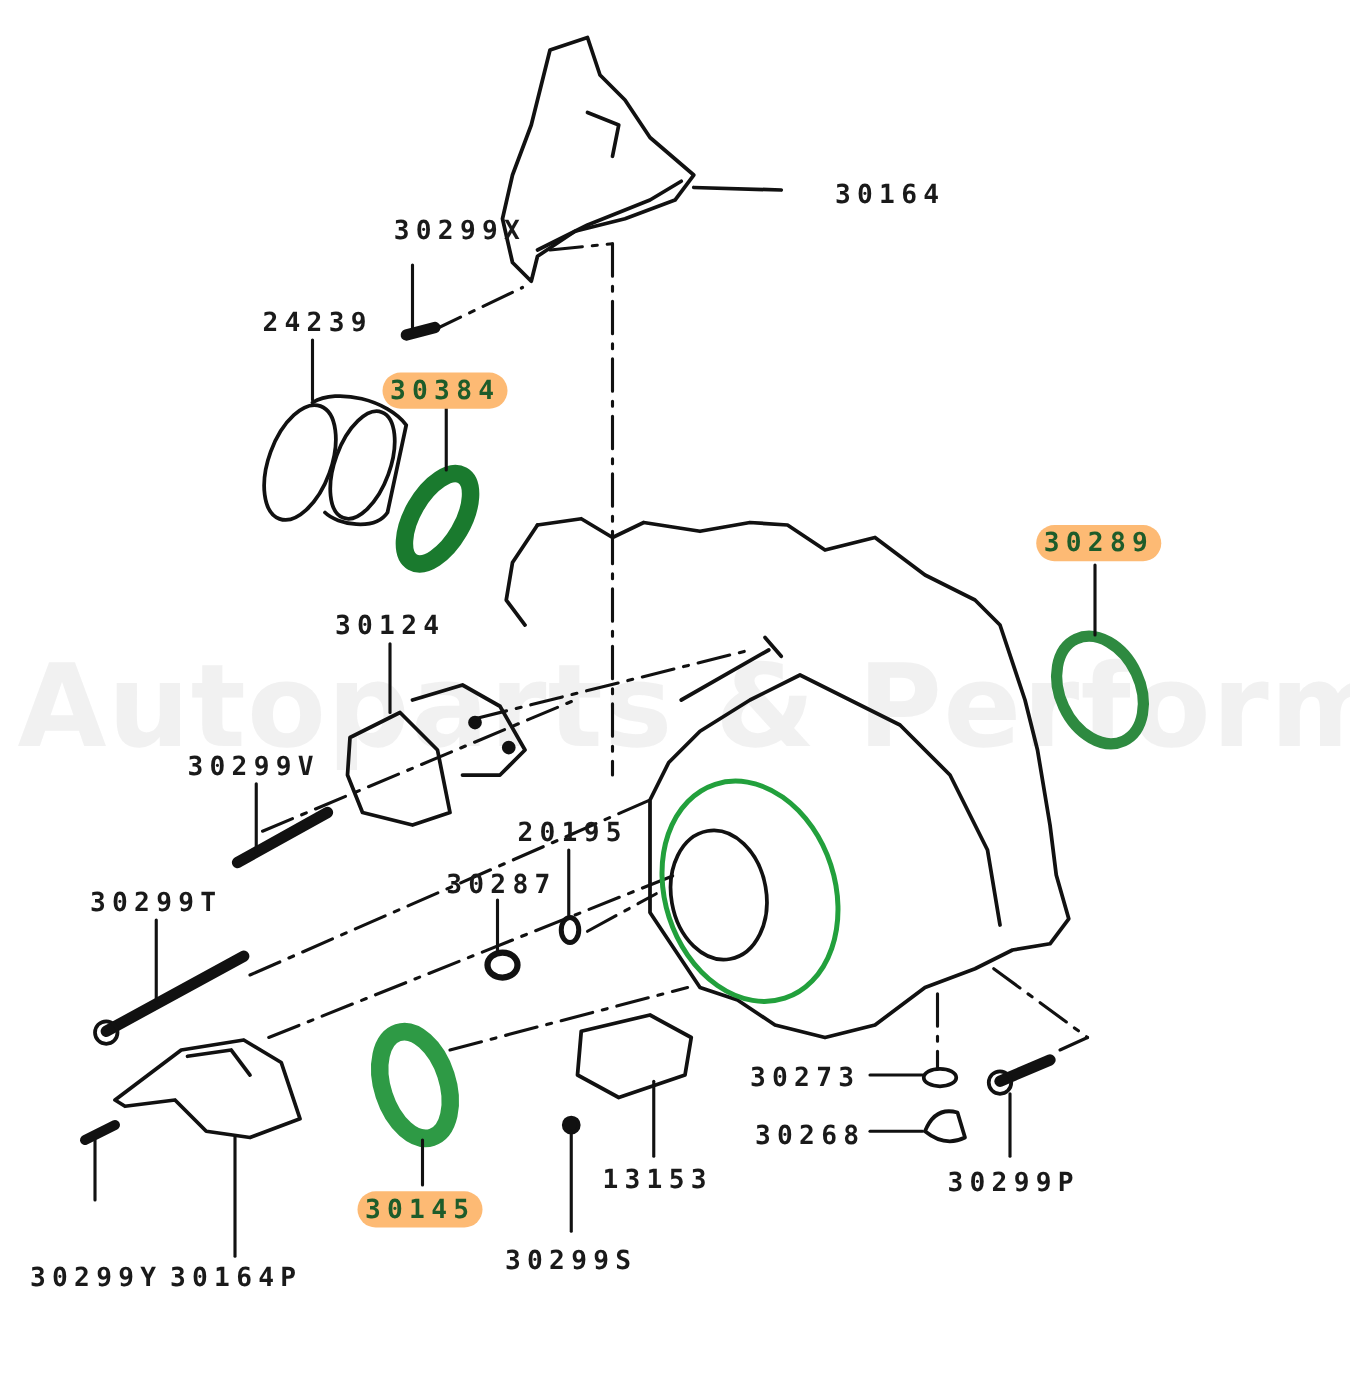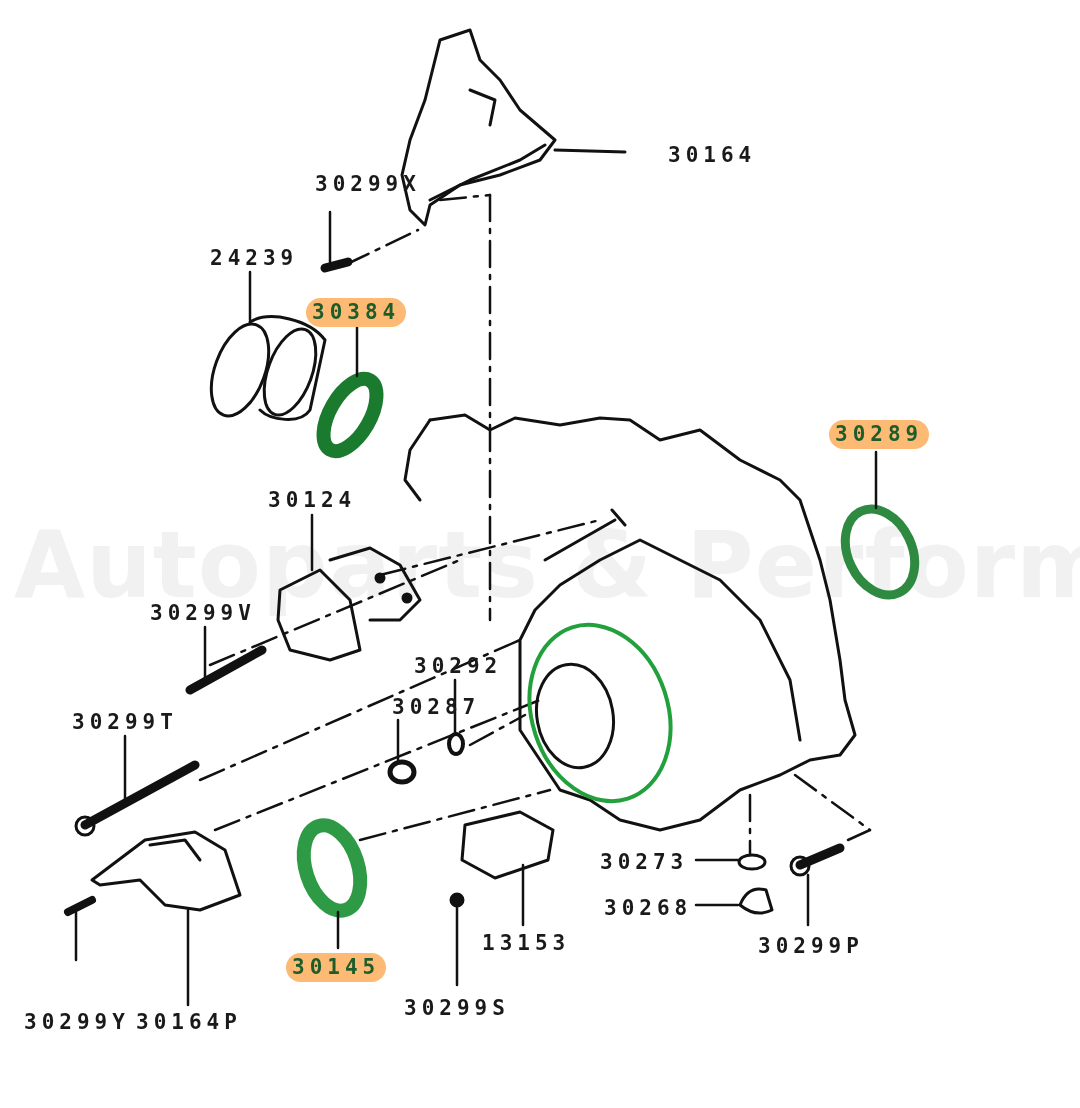--- a/index.html
+++ b/index.html
@@ -143,22 +143,22 @@
     <ellipse cx="600" cy="713" rx="68" ry="90" transform="rotate(-18 600 713)" stroke="#22a03c" stroke-width="4"></ellipse>
   </svg>
 
   <div class="lbl" style="left:640px;top:145px;margin-left:28px;">30164</div>
   <div class="lbl" style="left:275px;top:174px;margin-left:40px;">30299X</div>
   <div class="lbl" style="left:210px;top:248px;">24239</div>
   <div class="lbl hl" style="left:306px;top:298px;">30384</div>
   <div class="lbl hl" style="left:829px;top:420px;">30289</div>
   <div class="lbl" style="left:268px;top:490px;">30124</div>
   <div class="lbl" style="left:150px;top:603px;">30299V</div>
-  <div class="lbl" style="left:414px;top:656px;">30292</div>
-  <div class="lbl" style="left:357px;top:697px;margin-left:35px;">30287</div>
+  <div class="lbl" style="left:414px;top:656px;">20195</div>
+  <div class="lbl" style="left:357px;top:697px;">30287</div>
   <div class="lbl" style="left:72px;top:712px;">30299T</div>
   <div class="lbl" style="left:600px;top:852px;">30273</div>
   <div class="lbl" style="left:604px;top:898px;">30268</div>
   <div class="lbl" style="left:482px;top:933px;">13153</div>
   <div class="lbl" style="left:758px;top:936px;">30299P</div>
   <div class="lbl hl" style="left:286px;top:953px;">30145</div>
   <div class="lbl" style="left:24px;top:1012px;">30299Y</div>
   <div class="lbl" style="left:404px;top:998px;">30299S</div>
   <div class="lbl" style="left:136px;top:1012px;">30164P</div>
 

